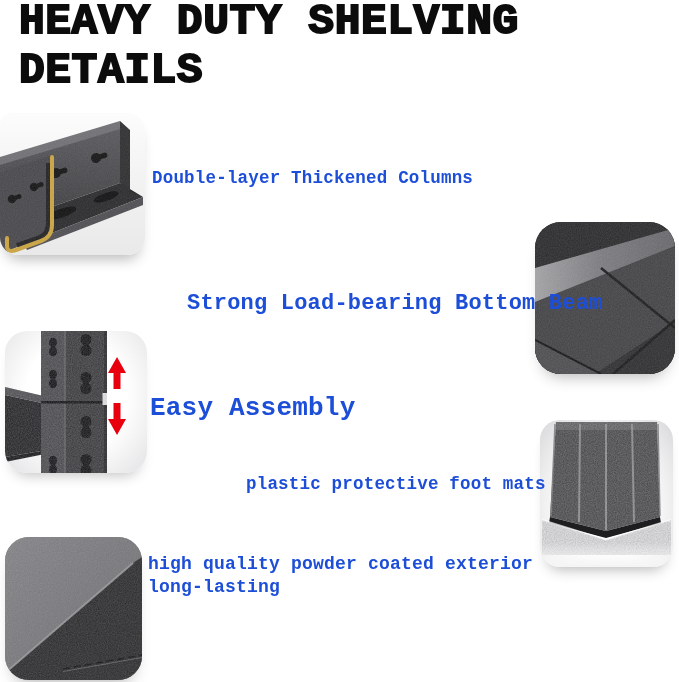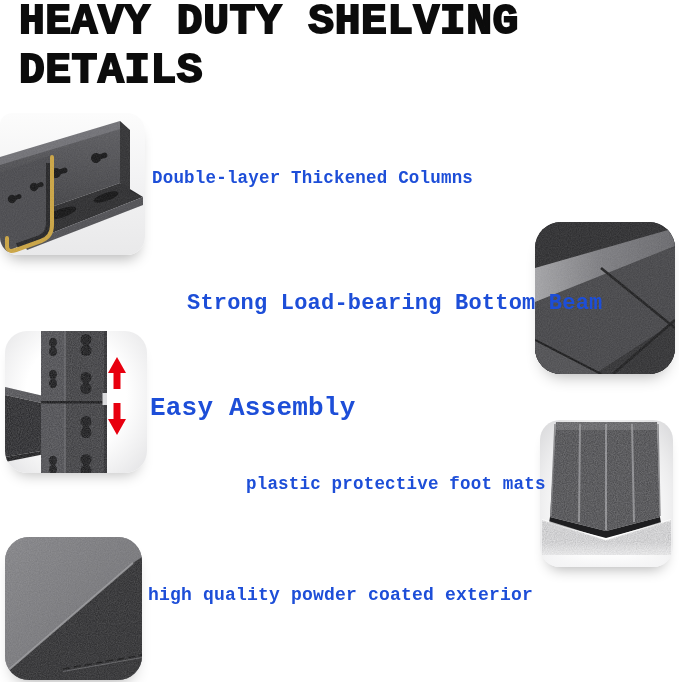--- a/index.html
+++ b/index.html
@@ -14,21 +14,21 @@
   }
   .title span{display:block;}
   .label{
     position:absolute;font-weight:700;color:#1d4ed8;letter-spacing:.2px;
     white-space:nowrap;
   }
   .label-columns{left:152px;top:168px;font-size:17.5px;}
   .label-beam{left:187px;top:291px;font-size:22px;}
   .label-assembly{left:150px;top:393px;font-size:26px;}
   .label-foot{left:246px;top:467px;font-size:17.5px;line-height:21.5px;margin-top:7px;}
-  .label-powder{left:148px;top:584px;font-size:18px;line-height:23px;}
+  .label-powder{left:148px;top:553px;font-size:18px;line-height:23px;}
   figure.card{position:absolute;margin:0;overflow:hidden;}
   .card svg{display:block;}
   .card-columns{
     left:0;top:113px;width:145px;height:142px;border-radius:12px 18px 18px 18px;
     background:linear-gradient(180deg,#fcfcfc 0%,#f2f2f3 50%,#e9e9ea 100%);
     box-shadow:0 10px 14px -6px rgba(0,0,0,.28);
   }
   .card-beam{
     left:535px;top:222px;width:140px;height:152px;border-radius:26px;
     background:#29292b;box-shadow:0 10px 16px -8px rgba(0,0,0,.3);
@@ -276,15 +276,16 @@
         <polygon points="0,143 0,136 128,26 137,20 137,143" fill="#28282a"></polygon>
         <line x1="0" y1="136" x2="128" y2="26" stroke="#aaaaad" stroke-width="2" opacity="0.7"></line>
         <line x1="58" y1="132" x2="137" y2="118" stroke="#0f0f10" stroke-width="1.5" stroke-dasharray="7 4"></line>
         <line x1="58" y1="134.5" x2="137" y2="120.5" stroke="#6f6f72" stroke-width="1" opacity="0.7"></line>
       </g>
       <rect width="137" height="143" filter="url(#grainL)" opacity="0.25" clip-path="url(#pcDarkClip)"></rect>
     </svg>
   </figure>
   <div class="label label-powder">
     <span>high quality powder coated exterior</span><br>
+    <span>long-lasting</span>
   </div>
 
 </div>
 
 </body></html>

